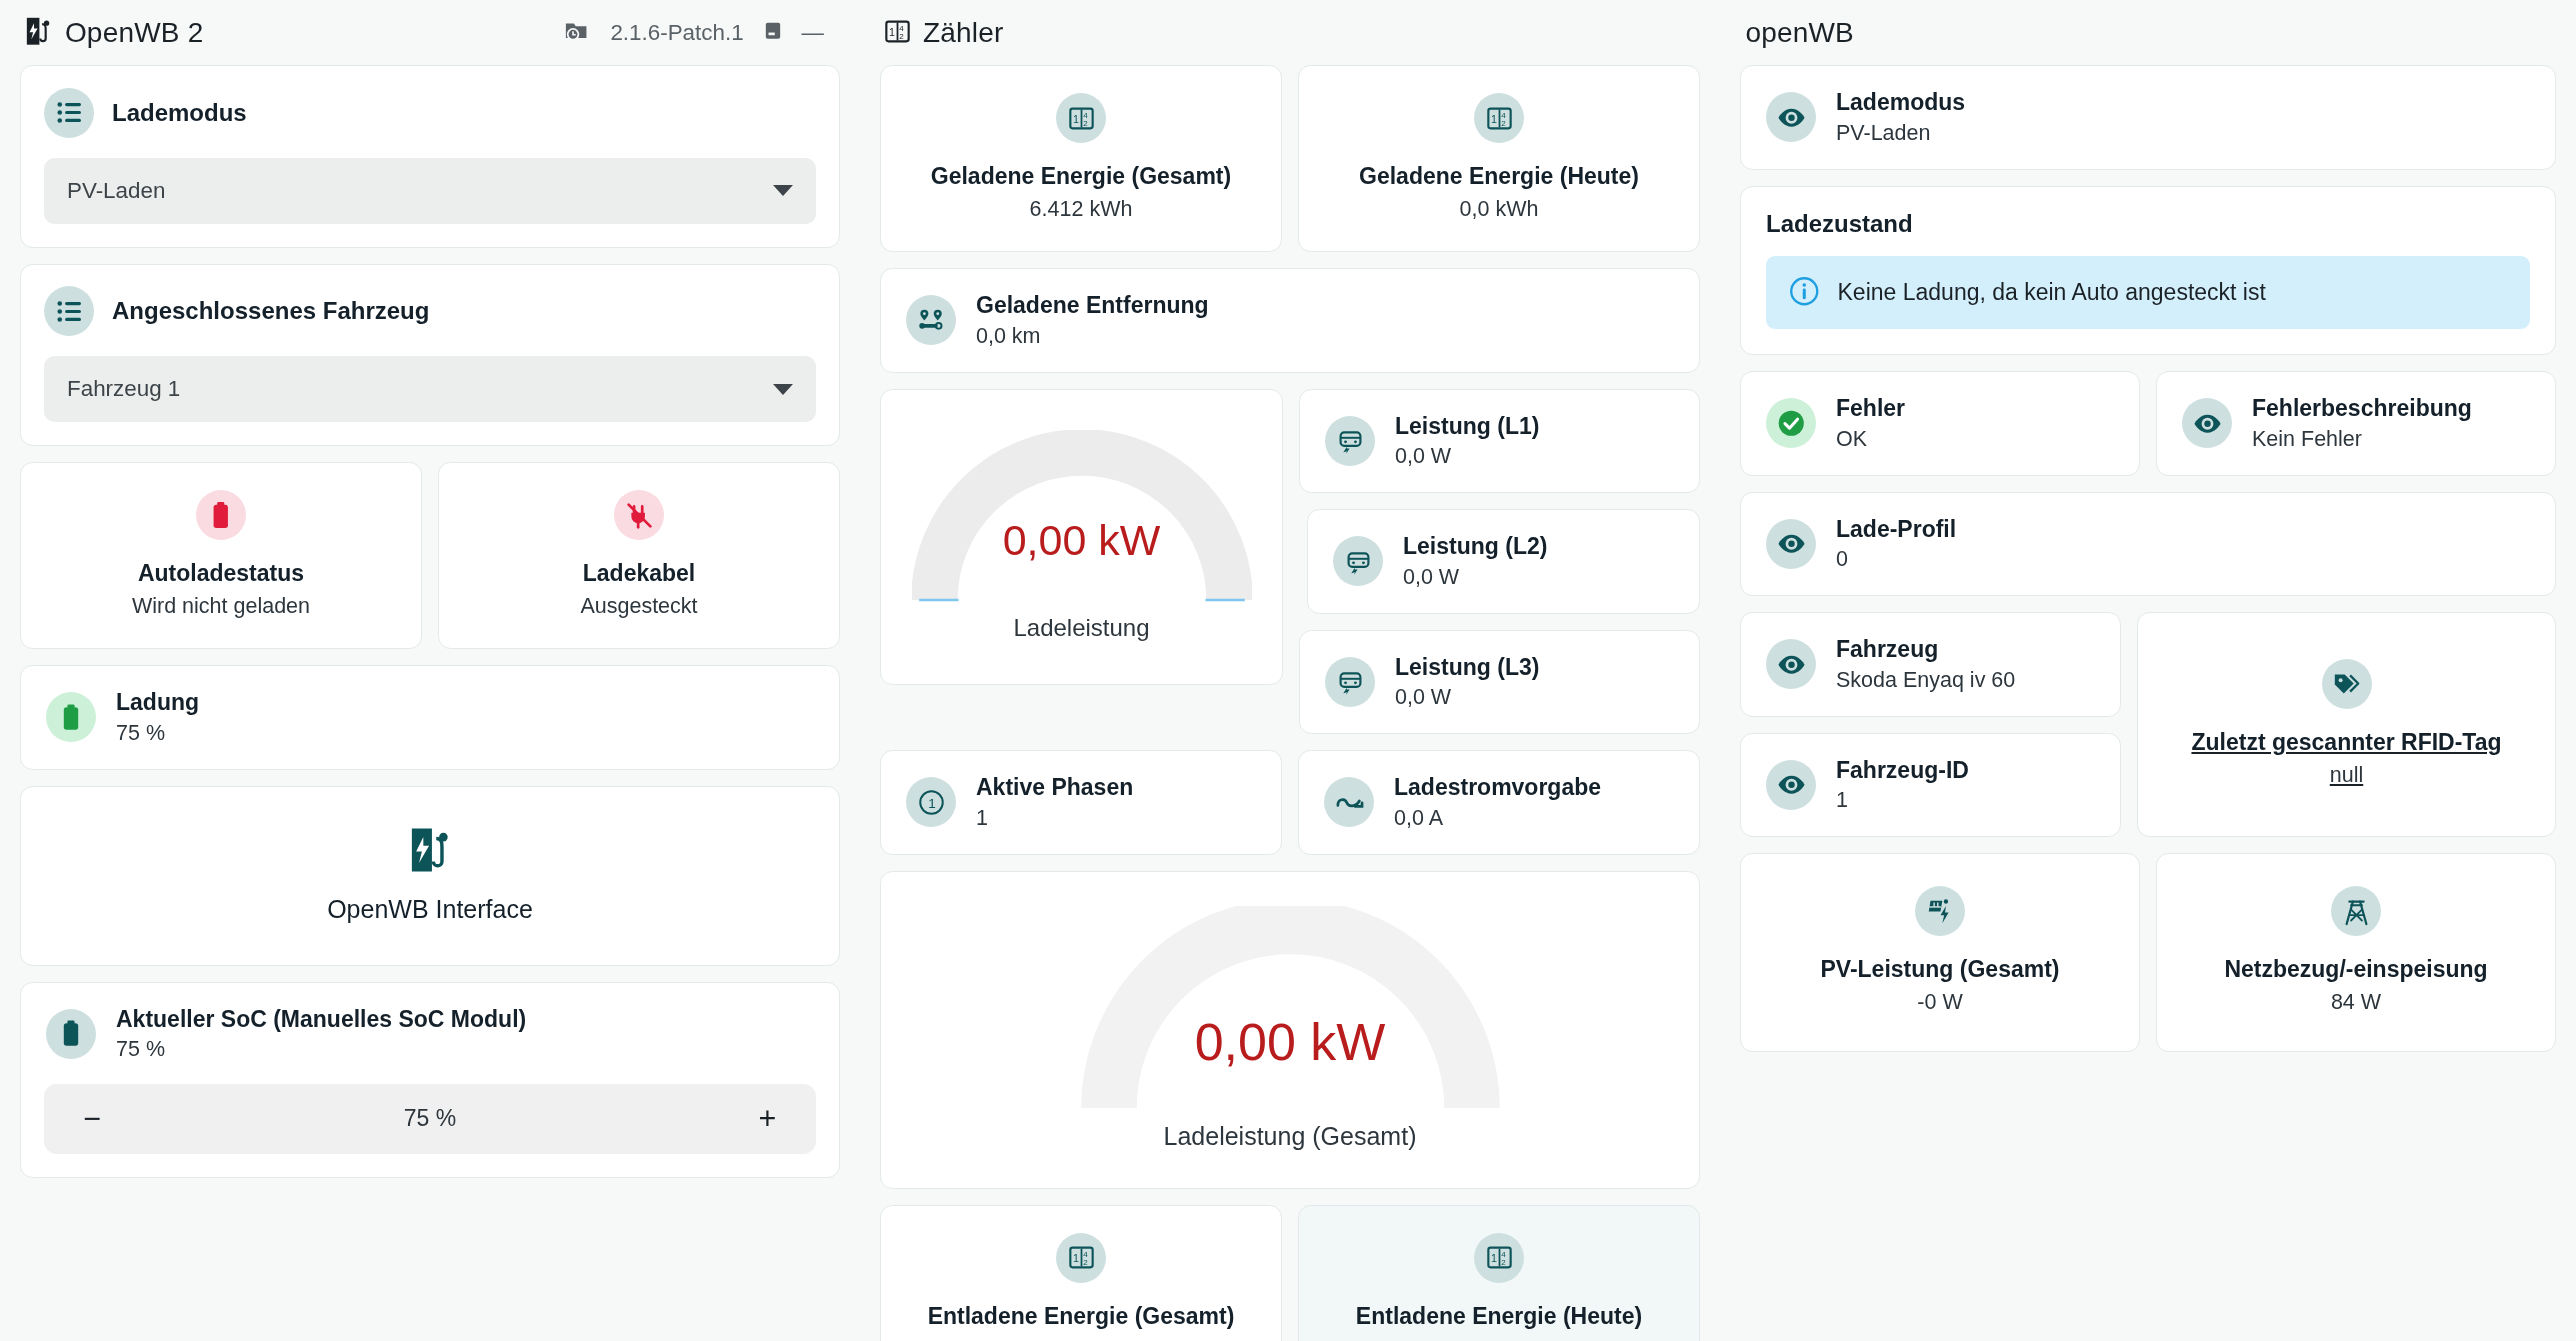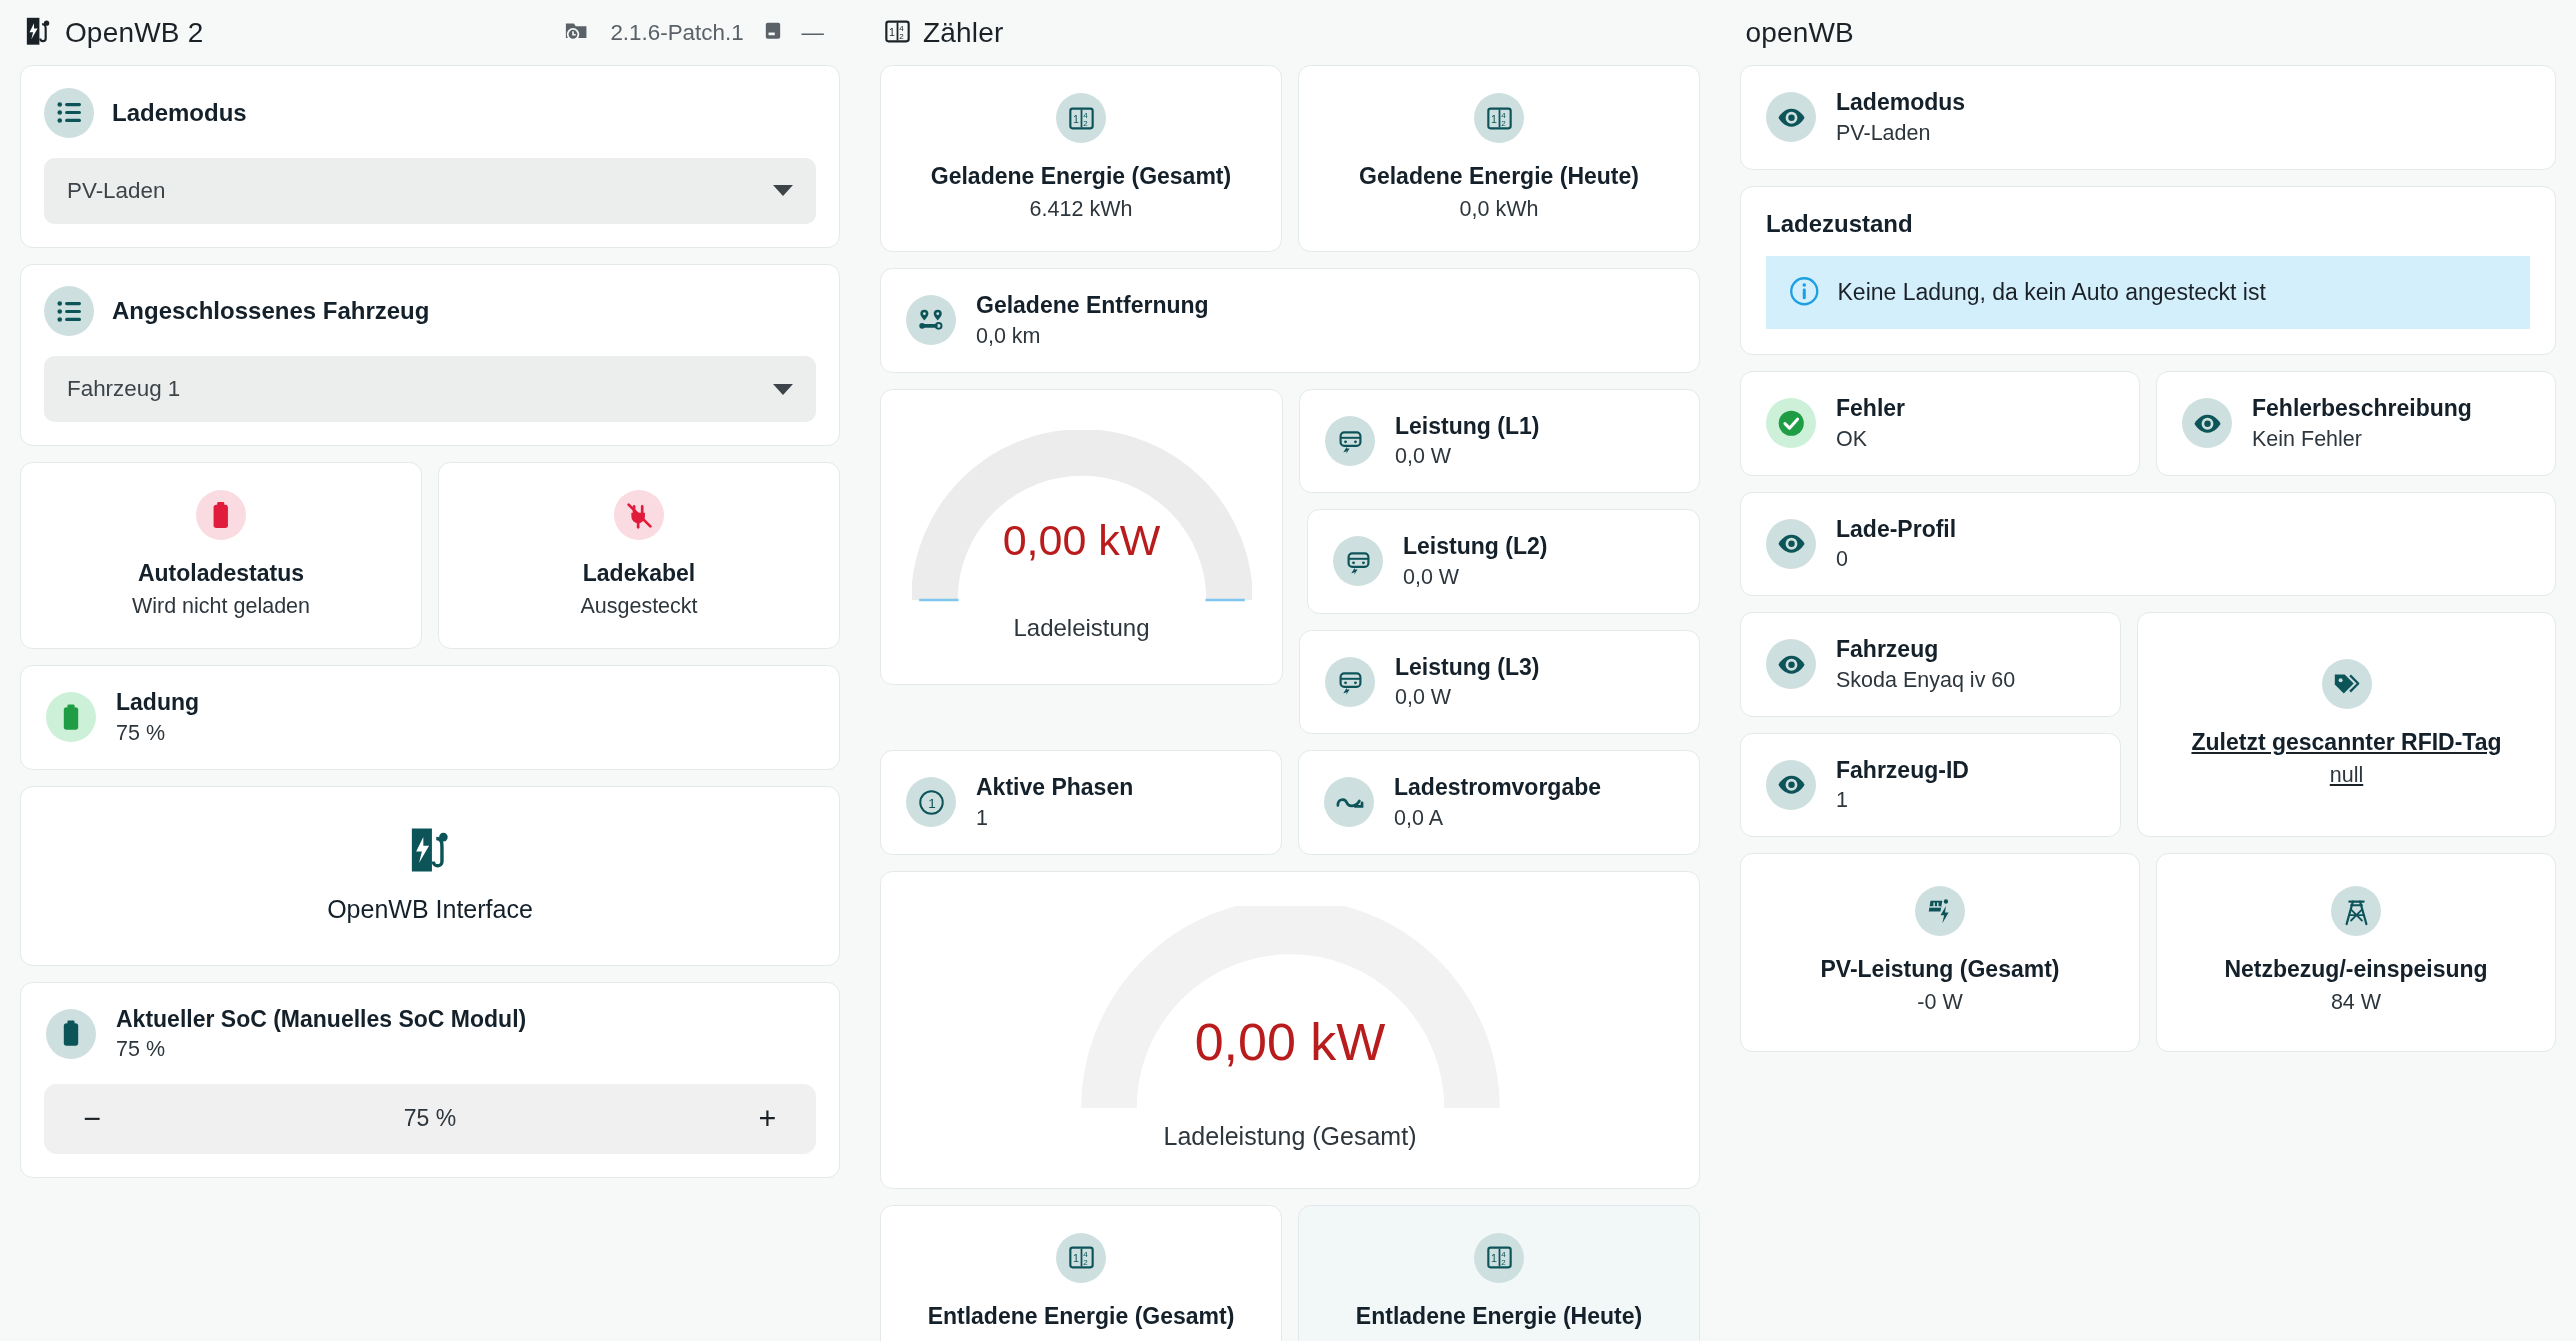--- a/index.html
+++ b/index.html
@@ -95,21 +95,21 @@
   
   .gauge-card { padding: 23px 0 25px; display:flex; flex-direction:column; align-items:center; }
   .gauge-wrap { position: relative; }
   .gauge-val { position:absolute; left:0; right:0; text-align:center; font-weight:400; color:#b91c1c; }
   .gauge-lbl { text-align:center; color:#2d363d; }
 
   
   .alert {
     margin: 18px 25px 25px;
     background: #d4effc;
-    border-radius: 0;
+    border-radius: 9px;
     display:flex; align-items:center; gap: 18px;
     padding: 20px 23px;
   }
   .alert .msg { font-size: 23px; color:#1b2227; }
   .section-title { font-size: 24px; font-weight:700; padding: 23px 25px 0; color:#14202a; }
   .two { display:flex; gap:16px; }
   .two > * { flex:1 1 0; }
 </style>
 </head>
 <body>

